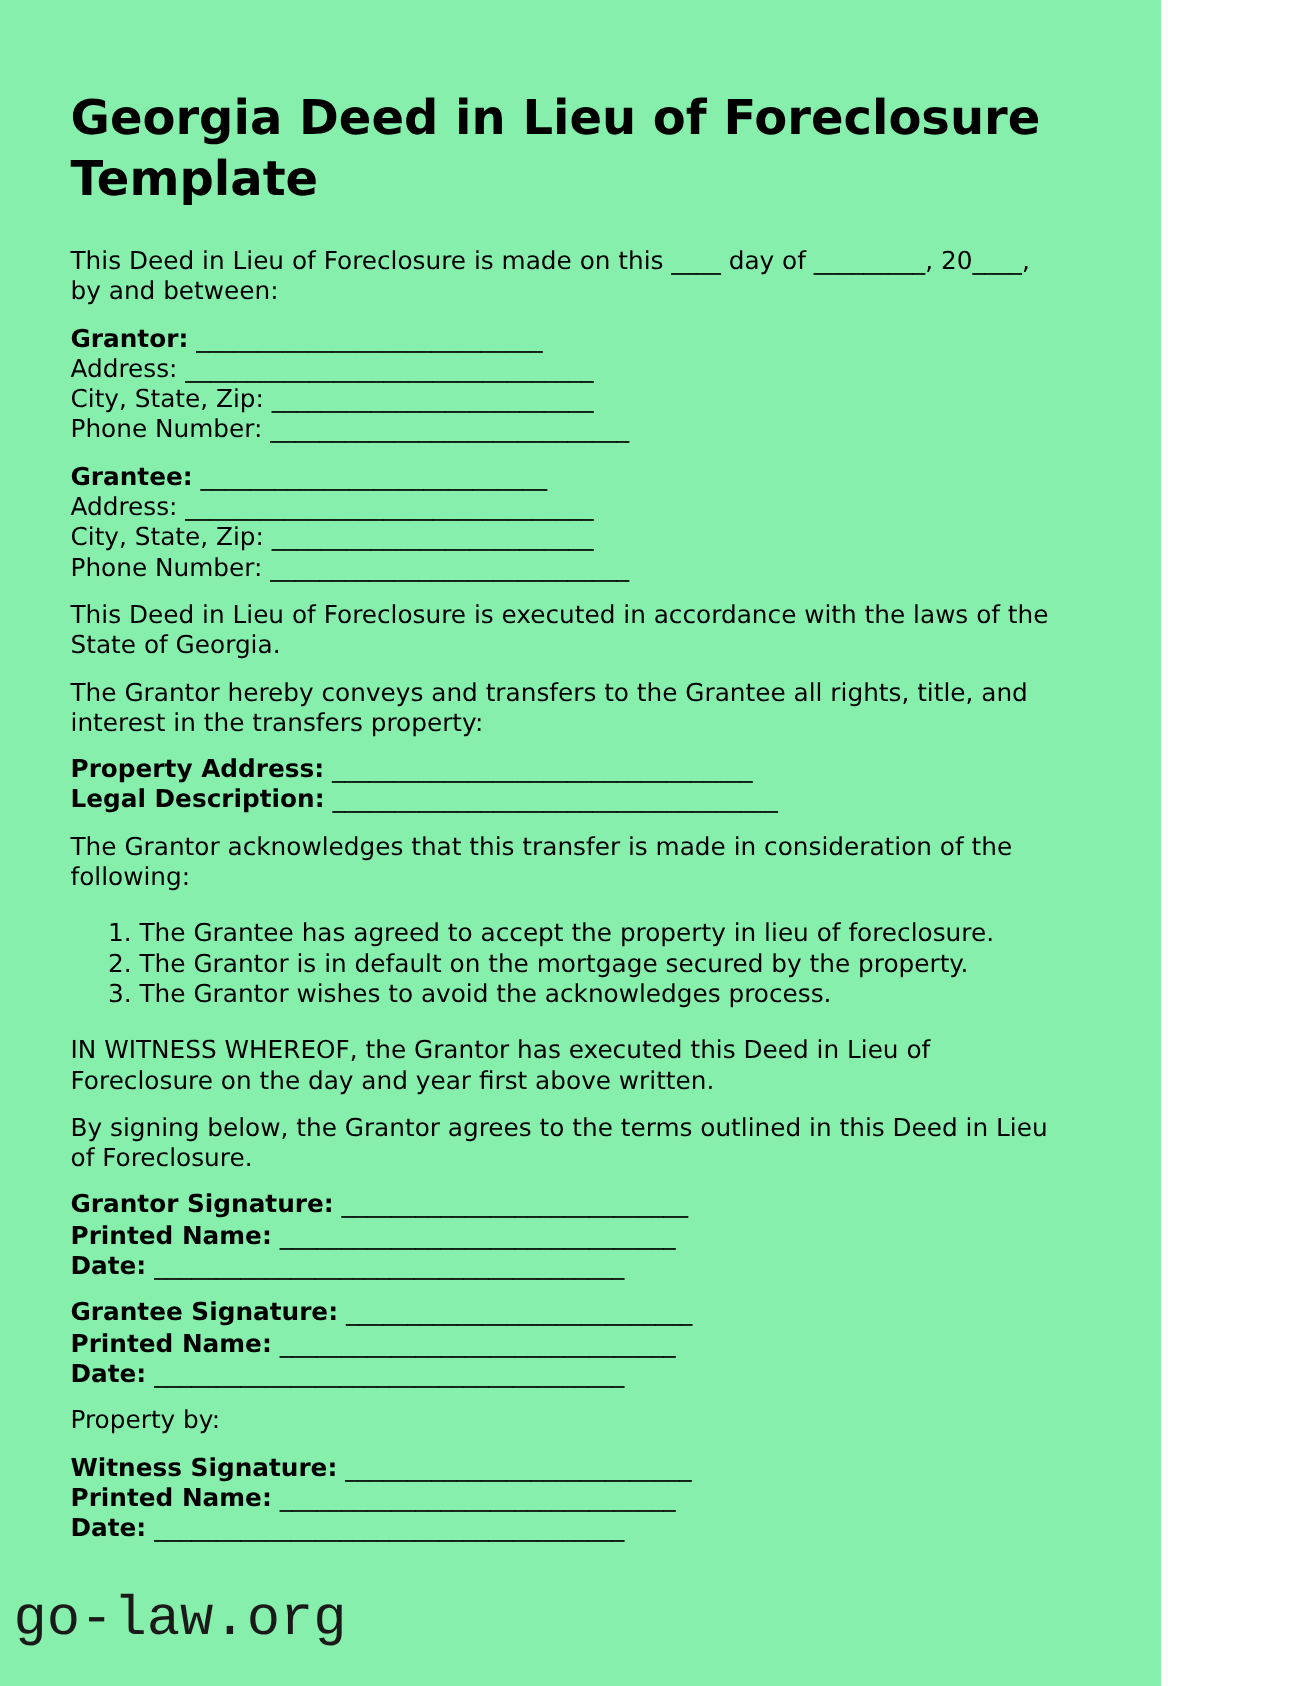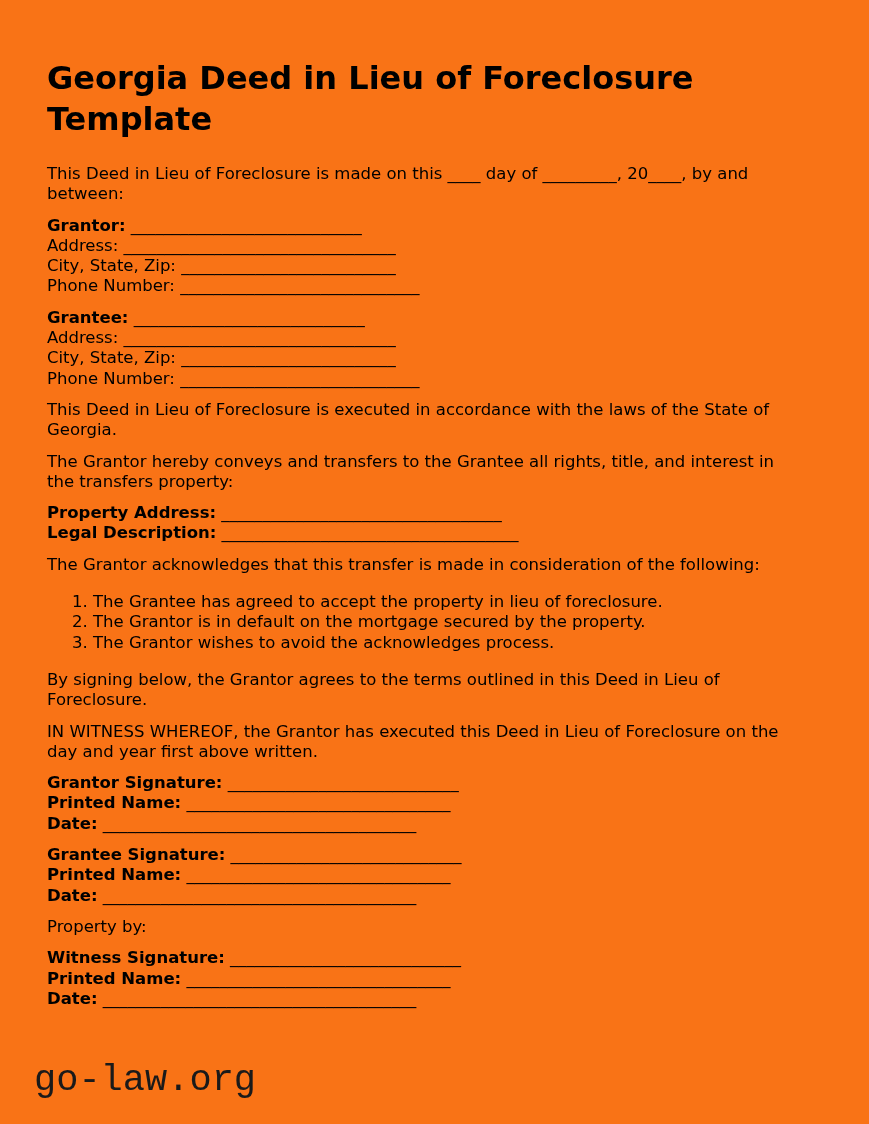--- a/index.html
+++ b/index.html
@@ -6,23 +6,23 @@
   body {
     width: 869px; height: 1124px;
     background: #ffffff;
     font-family: "DejaVu Sans", sans-serif;
     font-size: 16.5px;
     line-height: 20.3px;
     color: #000000;
   }
   .page {
     position: relative;
-    width: 869px; height: 1124px;
+    width: 774px; height: 1124px;
     overflow: hidden;
-    background: #f97316;
+    background: #86efac;
   }
   .doc {
     padding: 58px 64px 0 47px; 
   }
   h1.title {
     font-size: 32px;
     line-height: 41px;
     font-weight: bold;
     margin: 0 0 24px 0;
     letter-spacing: 0;
@@ -31,21 +31,21 @@
     margin: 11px 0;
   }
   .b { font-weight: bold; text-align: right; }
   ol.num-list {
     margin: 17px 0;
     padding-left: 46px;
   }
   ol.num-list li { margin: 0; padding: 0; }
   .watermark {
     position: absolute;
-    left: 34px;
+    left: 9px;
     top: 1062px;
     font-family: "Liberation Mono", monospace;
     font-size: 37px;
     line-height: 1;
     color: #1a1a1a;
     letter-spacing: 0px;
     z-index: 5;
     white-space: nowrap;
   }
 </style>
@@ -83,23 +83,23 @@
     </div>
 
     <p class="para">The Grantor acknowledges that this transfer is made in consideration of the following:</p>
 
     <ol class="num-list">
       <li>The Grantee has agreed to accept the property in lieu of foreclosure.</li>
       <li>The Grantor is in default on the mortgage secured by the property.</li>
       <li>The Grantor wishes to avoid the acknowledges process.</li>
     </ol>
 
+    <p class="para">IN WITNESS WHEREOF, the Grantor has executed this Deed in Lieu of Foreclosure on the day and year first above written.</p>
+
     <p class="para">By signing below, the Grantor agrees to the terms outlined in this Deed in Lieu of Foreclosure.</p>
-
-    <p class="para">IN WITNESS WHEREOF, the Grantor has executed this Deed in Lieu of Foreclosure on the day and year first above written.</p>
 
     <div class="block">
       <span class="b">Grantor Signature:</span><span> ____________________________</span><br>
       <span class="b">Printed Name:</span><span> ________________________________</span><br>
       <span class="b">Date:</span><span> ______________________________________</span>
     </div>
 
     <div class="block">
       <span class="b">Grantee Signature:</span><span> ____________________________</span><br>
       <span class="b">Printed Name:</span><span> ________________________________</span><br>

